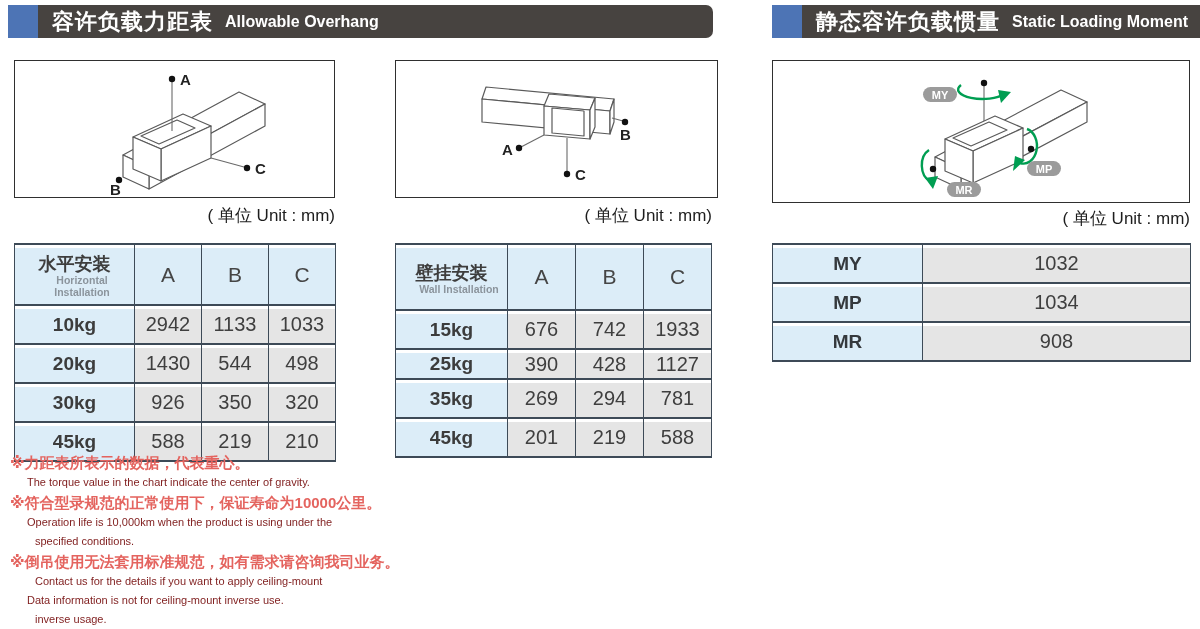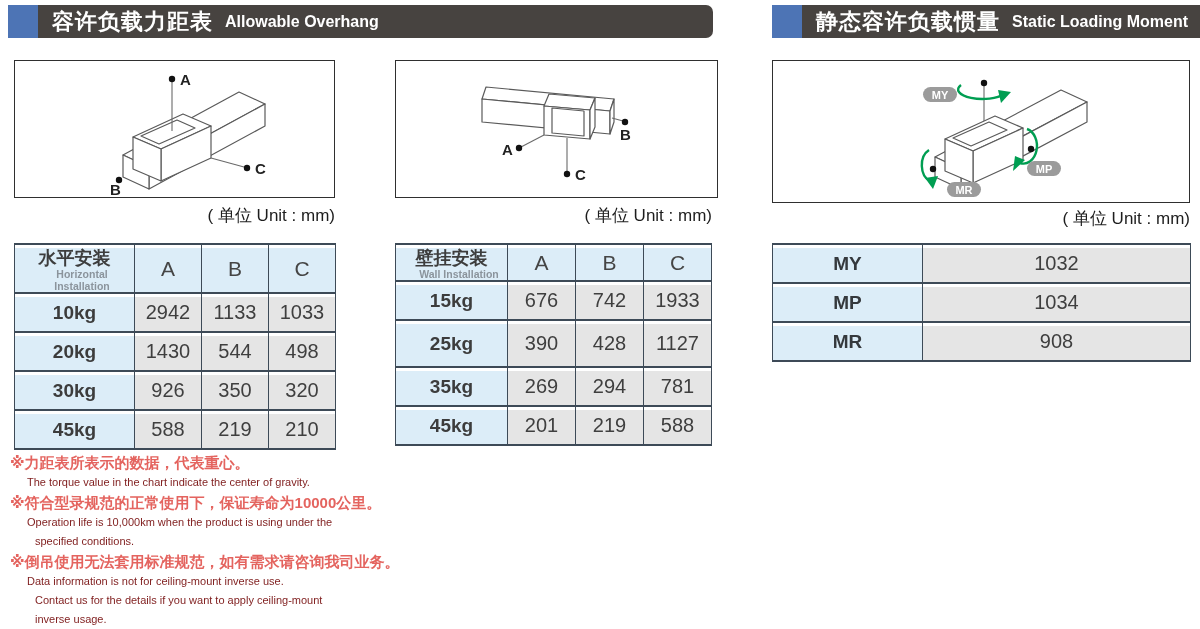--- a/index.html
+++ b/index.html
@@ -165,21 +165,21 @@
 
 <div class="tblwrap" style="left:14px;top:243px;width:321px;">
   <table class="dtable">
     <colgroup>
         <col style="width:120px">
         <col style="width:67px">
         <col style="width:67px">
         <col style="width:67px">
       </colgroup>
     <tbody>
-        <tr style="height:49px">
+        <tr style="height:61px">
       <th class="cell-blue">
         <div class="title-zh">水平安装</div>
         <div class="title-en">Horizontal Installation</div>
       </th>
       <th class="cell-blue col-h">A</th>
       <th class="cell-blue col-h">B</th>
       <th class="cell-blue col-h">C</th>
     </tr>
     <tr style="height:39px">
       <td class="cell-blue load">10kg</td>
@@ -211,36 +211,36 @@
 
 <div class="tblwrap" style="left:395px;top:243px;width:316px;">
   <table class="dtable">
     <colgroup>
         <col style="width:112px">
         <col style="width:68px">
         <col style="width:68px">
         <col style="width:68px">
       </colgroup>
     <tbody>
-        <tr style="height:37px">
+        <tr style="height:66px">
       <th class="cell-blue">
         <div class="title-zh">壁挂安装</div>
         <div class="title-en">Wall Installation</div>
       </th>
       <th class="cell-blue col-h">A</th>
       <th class="cell-blue col-h">B</th>
       <th class="cell-blue col-h">C</th>
     </tr>
     <tr style="height:39px">
       <td class="cell-blue load">15kg</td>
       <td class="cell-white val">676</td>
       <td class="cell-white val">742</td>
       <td class="cell-white val">1933</td>
     </tr>
-    <tr style="height:47px">
+    <tr style="height:30px">
       <td class="cell-blue load">25kg</td>
       <td class="cell-white val">390</td>
       <td class="cell-white val">428</td>
       <td class="cell-white val">1127</td>
     </tr>
     <tr style="height:39px">
       <td class="cell-blue load">35kg</td>
       <td class="cell-white val">269</td>
       <td class="cell-white val">294</td>
       <td class="cell-white val">781</td>
@@ -278,16 +278,16 @@
     </table>
 </div>
 
 <div class="notes">
   <div class="note-zh">※力距表所表示的数据，代表重心。</div>
   <div class="note-en">The torque value in the chart indicate the center of gravity.</div>
   <div class="note-zh">※符合型录规范的正常使用下，保证寿命为10000公里。</div>
   <div class="note-en">Operation life is 10,000km when the product is using under the</div>
   <div class="note-en cont">specified conditions.</div>
   <div class="note-zh">※倒吊使用无法套用标准规范，如有需求请咨询我司业务。</div>
+  <div class="note-en cont">Contact us for the details if you want to apply ceiling-mount</div>
   <div class="note-en">Data information is not for ceiling-mount inverse use.</div>
-  <div class="note-en cont">Contact us for the details if you want to apply ceiling-mount</div>
   <div class="note-en cont">inverse usage.</div>
 </div>
 
 </body></html>

